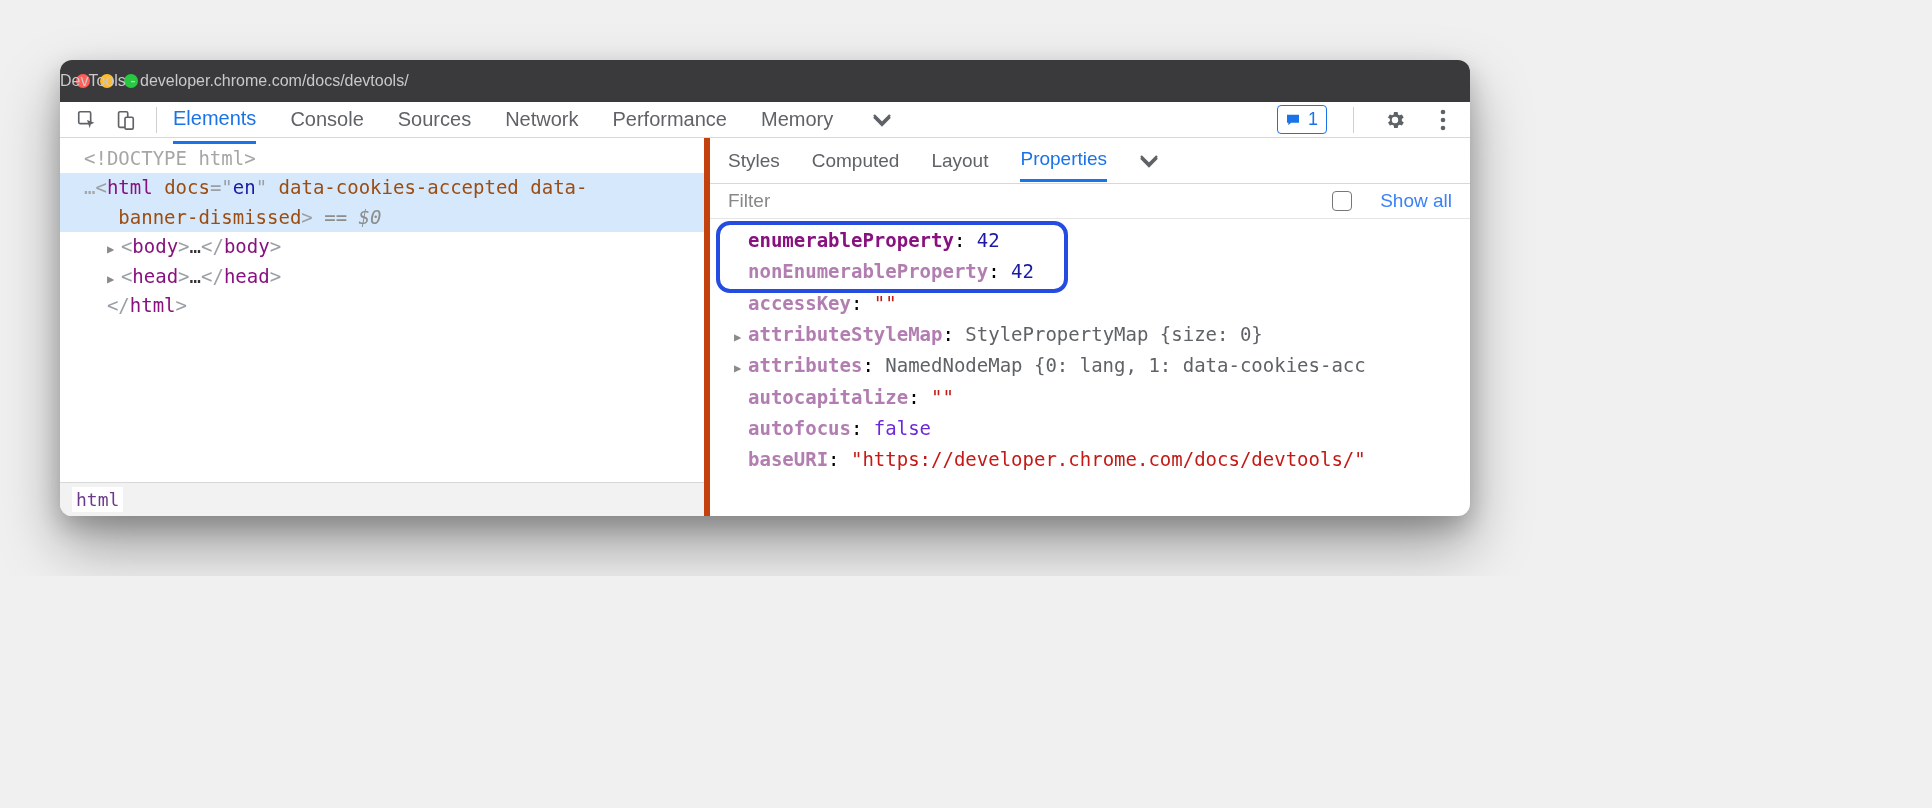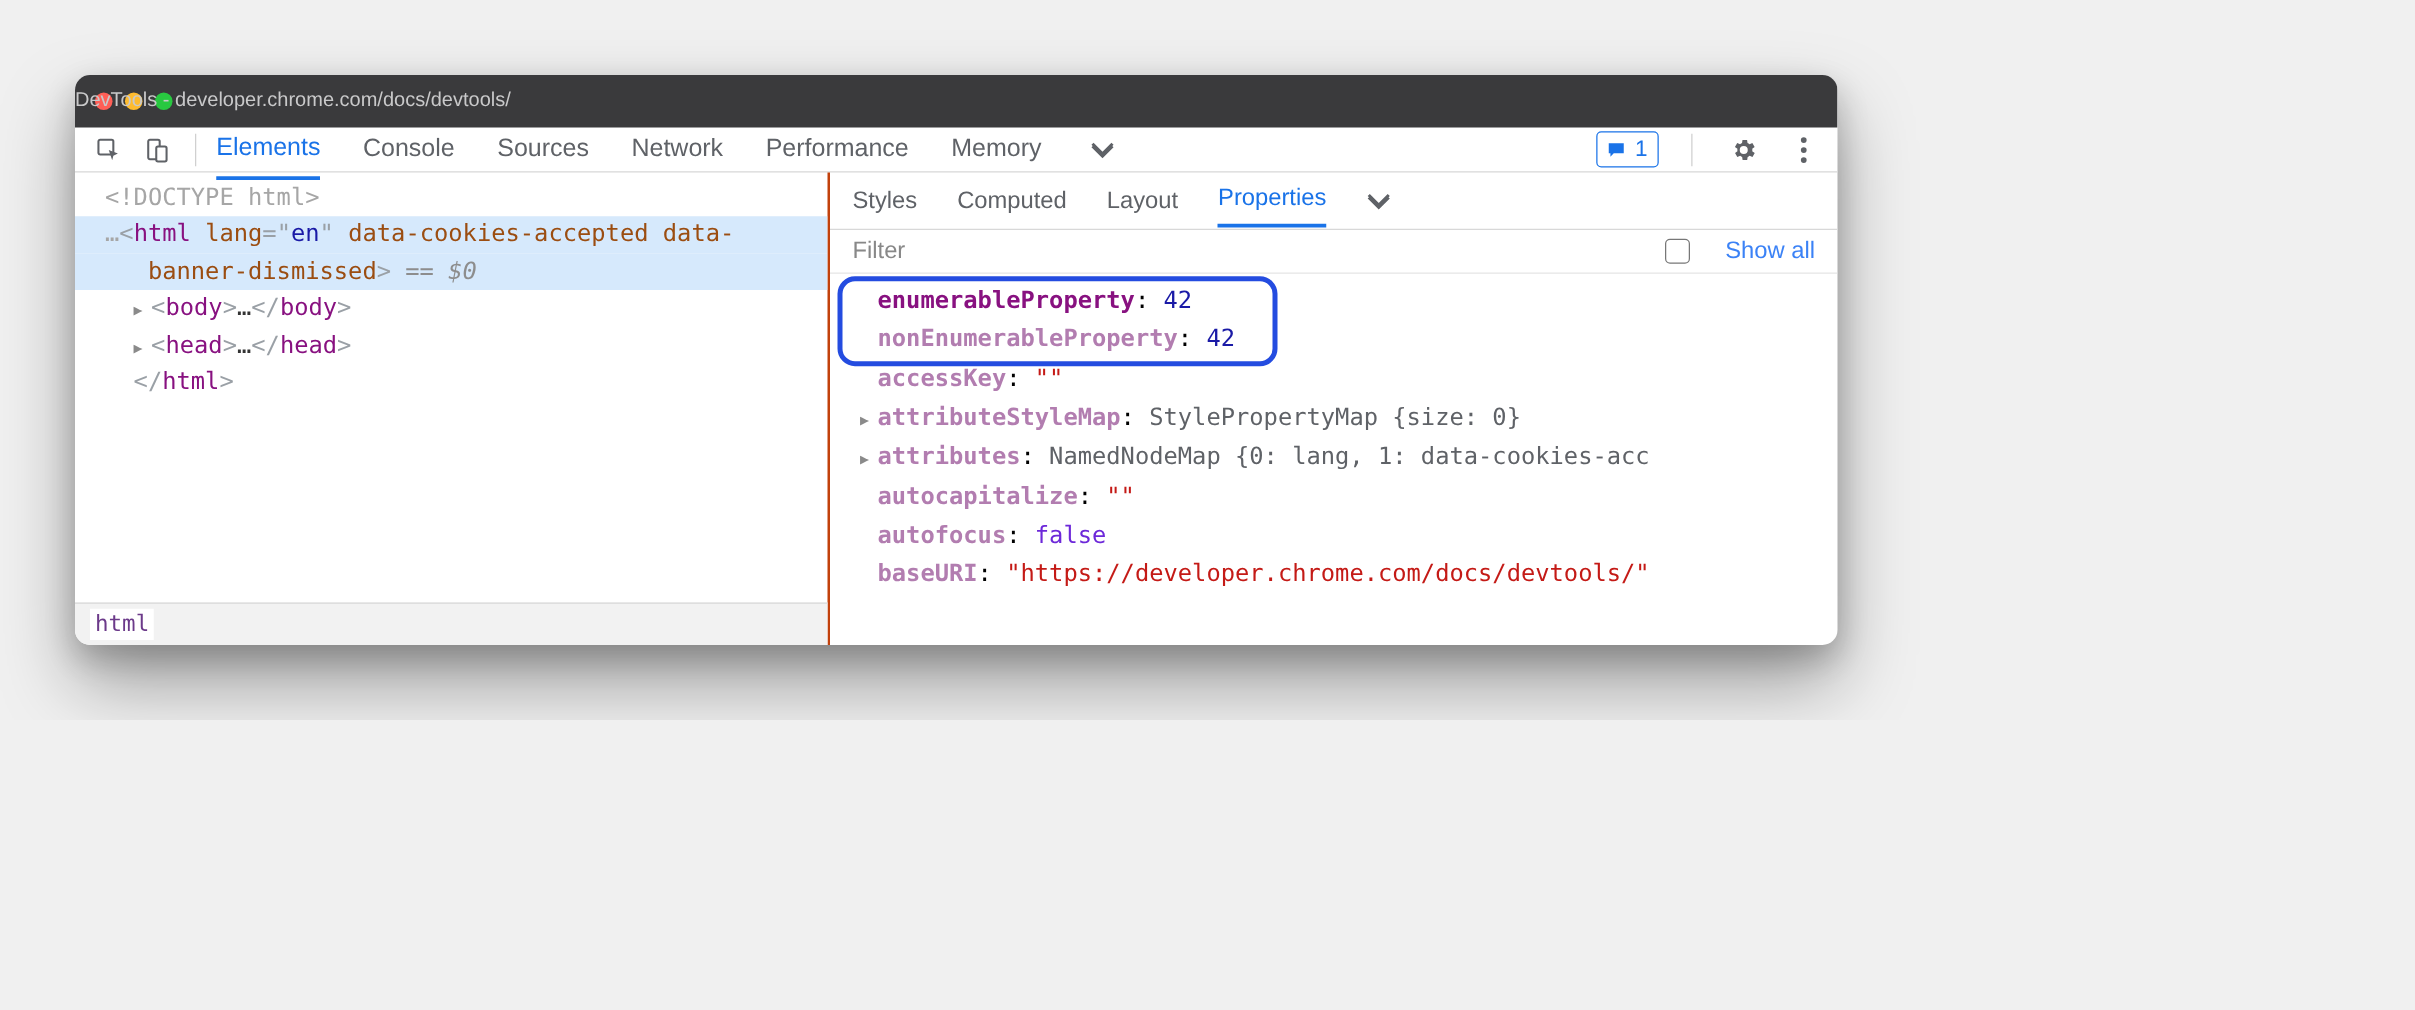--- a/index.html
+++ b/index.html
@@ -63,22 +63,22 @@
 .msg-badge {
   border: 1.5px solid #1a73e8;
   border-radius: 4px;
   padding: 3px 8px 3px 6px;
   display: flex; align-items: center; gap: 6px;
   color: #1a73e8;
   font-size: 18px;
 }
 .body2 { display: flex; height: 378px; }
 .left {
-  width: 604px;
-  border-right: 2px solid #c2410c;
+  width: 650px;
+  border-right: 6px solid #c2410c;
   display: flex;
   flex-direction: column;
   justify-content: space-between;
 }
 .dom-tree {
   flex: 1;
   font-family: Menlo, Consolas, monospace;
   font-size: 19px;
   line-height: 1.55;
   overflow: hidden;
@@ -215,21 +215,21 @@
             <circle cx="3" cy="19" r="2.3"></circle>
           </svg>
       </div>
     </div>
   </div>
 
   <div class="body2">
     <div class="left">
       <div class="dom-tree">
         <div class="dom-line"><span class="grey">&lt;!DOCTYPE html&gt;</span></div>
-        <div class="dom-line sel"><span class="grey">…</span><span class="punct">&lt;</span><span class="tagn">html</span> <span class="attrname">lang</span><span class="punct">="</span><span class="attrval">en</span><span class="punct">"</span> <span class="attrname">data-cookies-accepted</span> <span class="attrname">data-</span></div>
+        <div class="dom-line sel"><span class="grey">…</span><span class="punct">&lt;</span><span class="tagn">html</span> <span class="attrname">docs</span><span class="punct">="</span><span class="attrval">en</span><span class="punct">"</span> <span class="attrname">data-cookies-accepted</span> <span class="attrname">data-</span></div>
         <div class="dom-line sel">   <span class="attrname">banner-dismissed</span><span class="punct">&gt;</span><span class="var0"> == $0</span></div>
         <div class="dom-line">  <span class="tri">▶</span><span class="punct">&lt;</span><span class="tagn">body</span><span class="punct">&gt;</span><span style="color:#333">…</span><span class="punct">&lt;/</span><span class="tagn">body</span><span class="punct">&gt;</span></div>
         <div class="dom-line">  <span class="tri">▶</span><span class="punct">&lt;</span><span class="tagn">head</span><span class="punct">&gt;</span><span style="color:#333">…</span><span class="punct">&lt;/</span><span class="tagn">head</span><span class="punct">&gt;</span></div>
         <div class="dom-line">  <span class="punct">&lt;/</span><span class="tagn">html</span><span class="punct">&gt;</span></div>
       </div>
       <div class="breadcrumb"><span>html</span></div>
     </div>
 
     <div class="right">
       <div class="subtabs">

